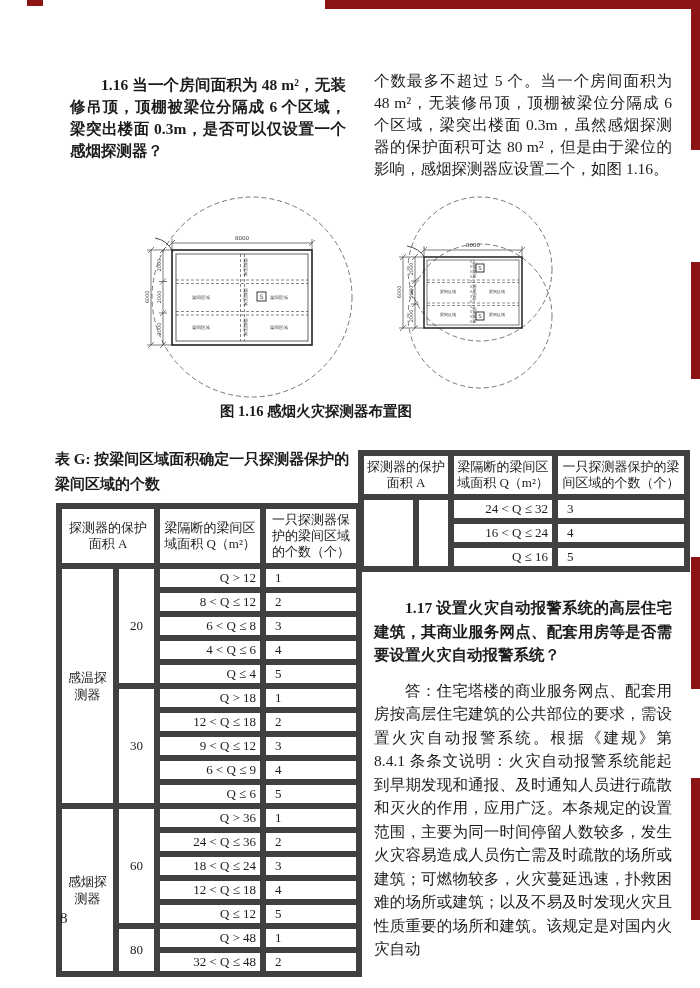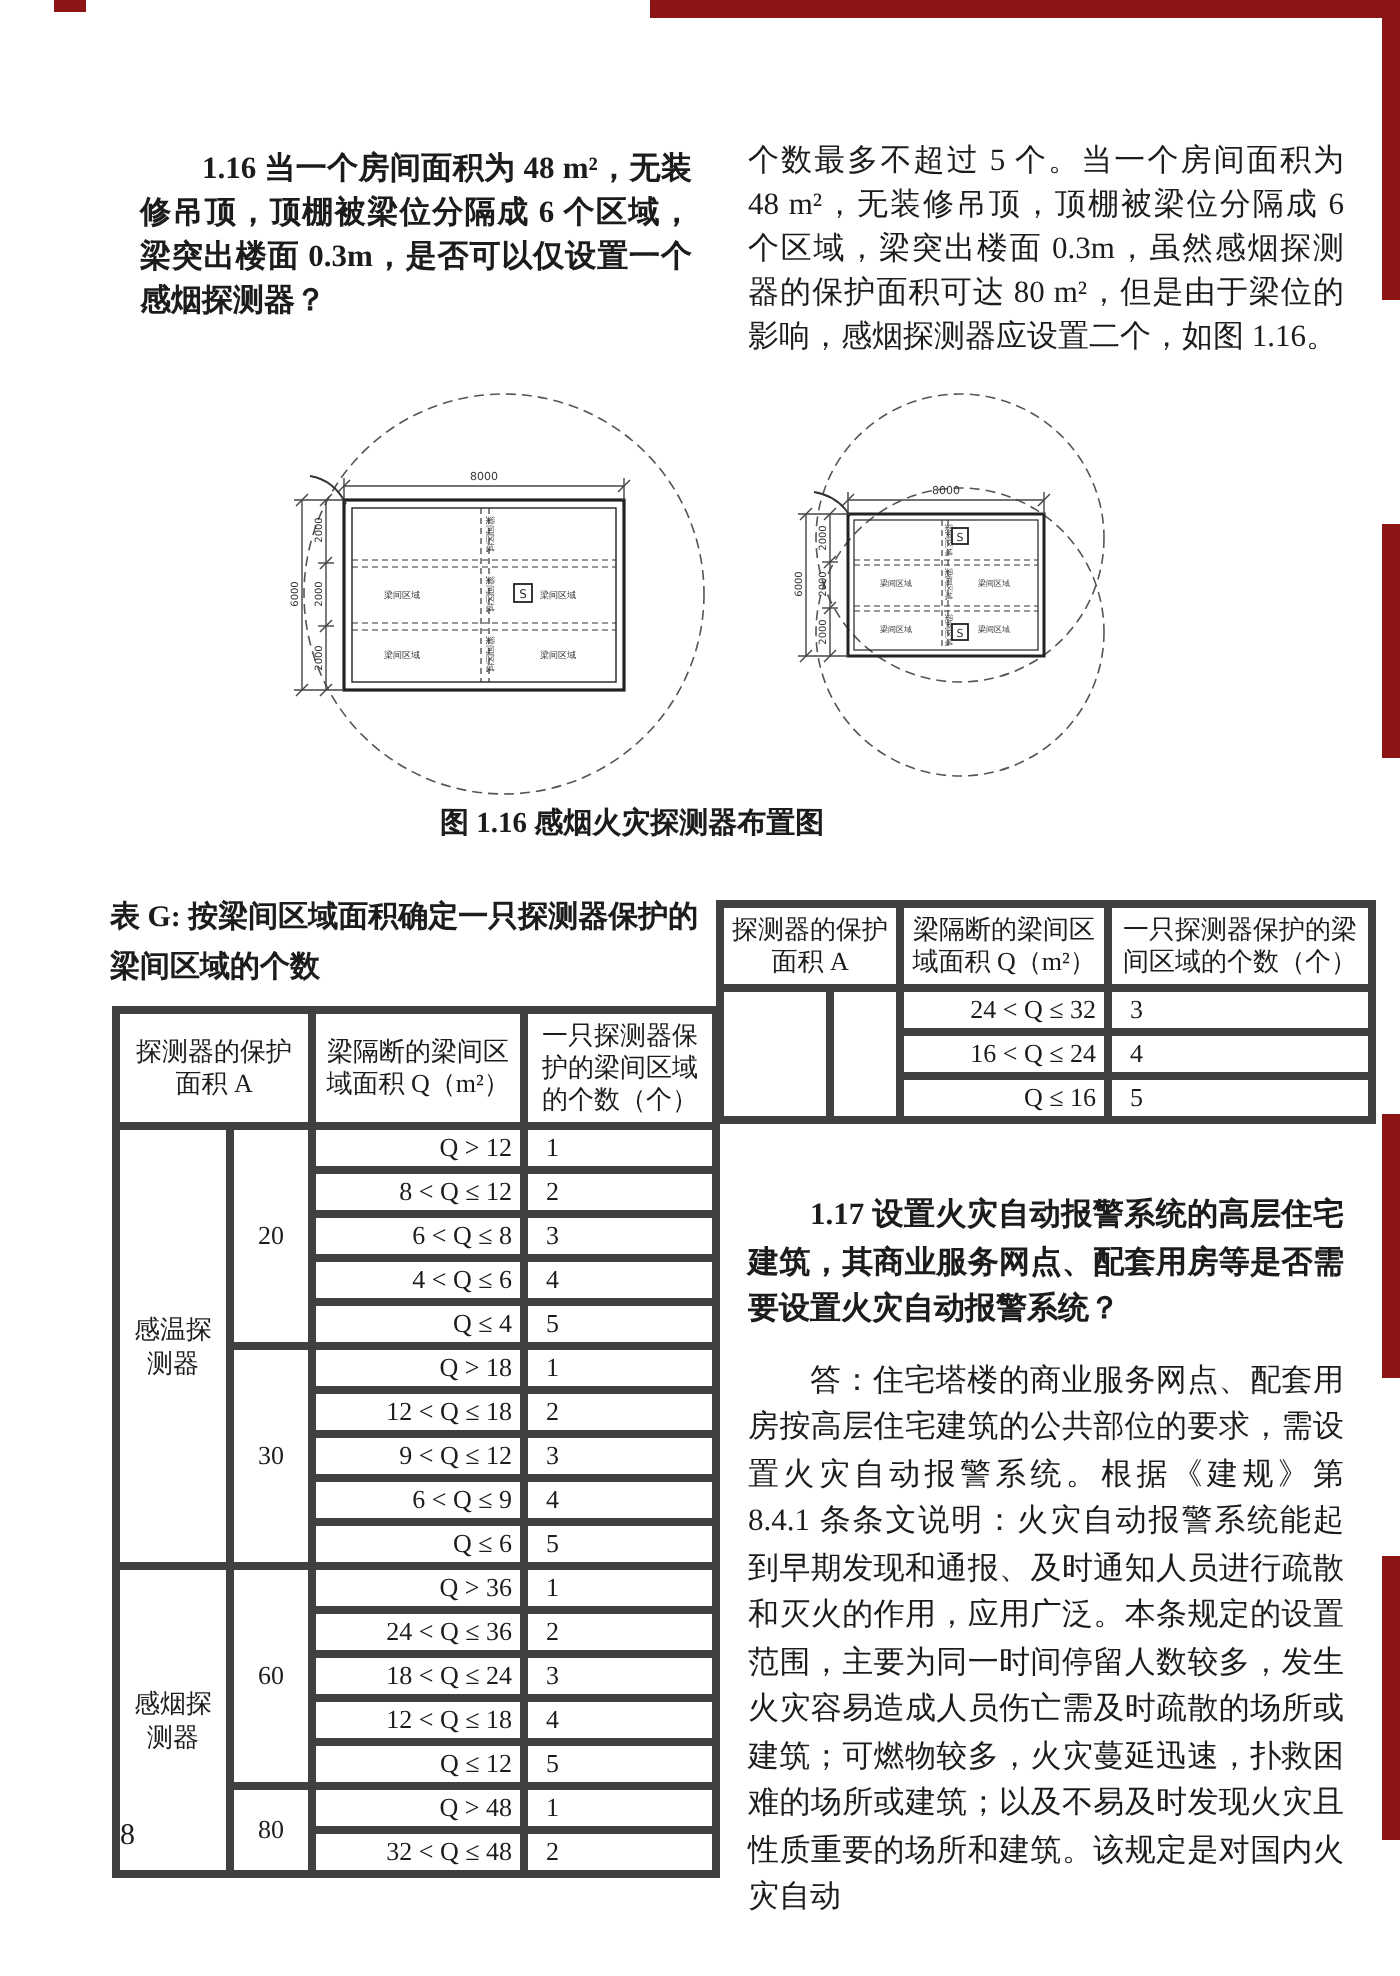--- a/index.html
+++ b/index.html
@@ -20,21 +20,21 @@
   #q117-block{left:362px;top:584px;width:322px;line-height:23.5px;}
   
   #figure-area{left:0;top:192px;width:700px;height:210px;}
   #fig-left{position:absolute;left:95px;top:2px;}
   #fig-right{position:absolute;left:385px;top:0px;}
   #figure-caption{left:0;top:402px;width:632px;text-align:center;font-size:14.5px;font-weight:700;}
   
   #table-title{left:55px;top:447px;width:300px;font-size:15px;font-weight:700;line-height:25px;}
   
   table{border-collapse:collapse;table-layout:fixed;}
-  td,th{border:4px solid #404040;font-weight:400;font-size:13px;padding:1px 4px;vertical-align:middle;}
+  td,th{border:6px solid #404040;font-weight:400;font-size:13px;padding:1px 4px;vertical-align:middle;}
   th{text-align:center;line-height:16px;padding:3px 2px;}
   #table-left{left:56px;top:503px;width:300px;height:387px;}
   #table-left table{width:300px;height:387px;}
   #table-right{left:358px;top:450px;width:326px;}
   #table-right table{width:326px;}
   td.cell-type{text-align:center;line-height:17px;}
   td.cell-area{text-align:center;}
   td.cell-q{text-align:right;padding-left:7px;}
   td.cell-n{text-align:left;padding-left:9px;}
   

